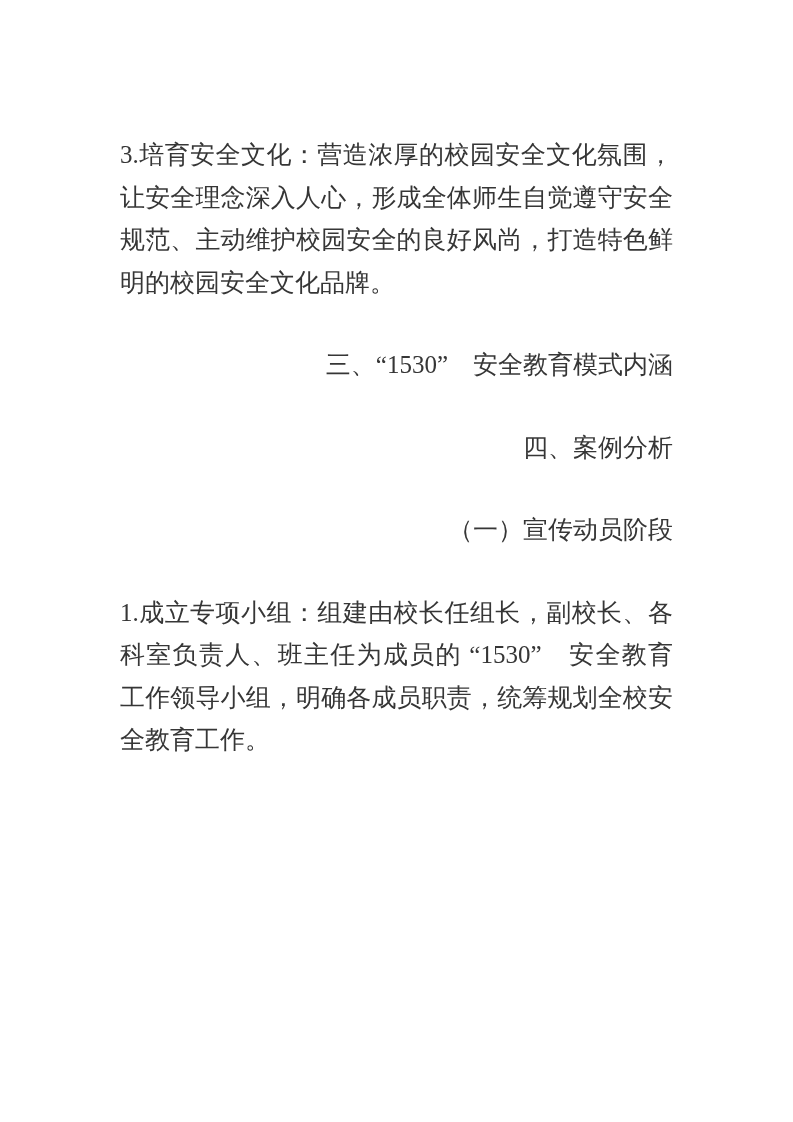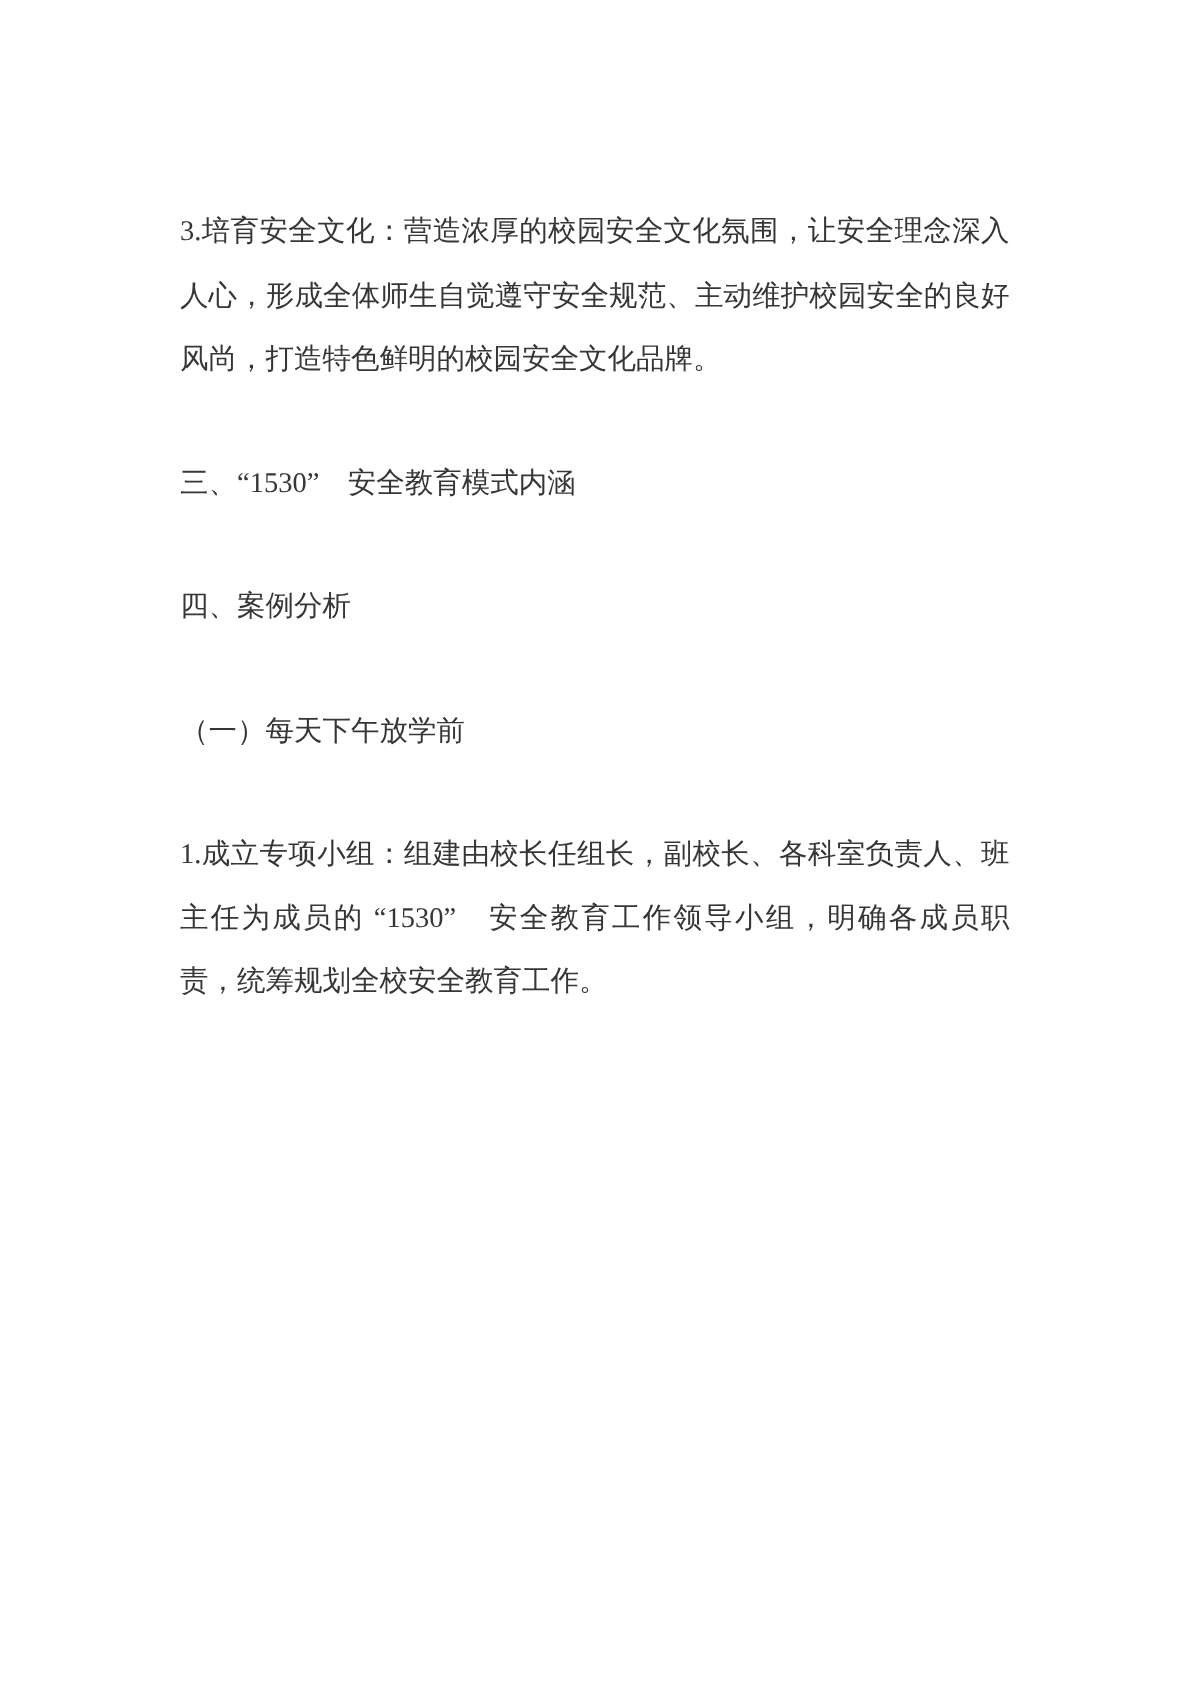--- a/index.html
+++ b/index.html
@@ -17,37 +17,38 @@
   }
   .doc-content {
     position: absolute;
     left: 120px;
     top: 134px;
     width: 553px;
     color: #363636;
   }
   .doc-block {
     margin: 0 0 40px 0;
-    font-size: 19px;
+    font-size: 25px;
     line-height: 42.5px;
     text-align: justify;
     word-break: break-all;
     white-space: pre-wrap;
   }
   .doc-block.heading {
-    text-align: left;
+    text-align: right;
+    margin-left: 19px;
   }
   .doc-block:last-child {
     margin-bottom: 0;
   }
 </style>
 </head>
 <body>
 
 <div class="page">
   <div class="doc-content">
     <p class="doc-block paragraph">3.培育安全文化：营造浓厚的校园安全文化氛围，让安全理念深入人心，形成全体师生自觉遵守安全规范、主动维护校园安全的良好风尚，打造特色鲜明的校园安全文化品牌。</p>
     <p class="doc-block heading">三、“1530”　安全教育模式内涵</p>
     <p class="doc-block heading">四、案例分析</p>
-    <p class="doc-block heading">（一）每天下午放学前</p>
+    <p class="doc-block heading">（一）宣传动员阶段</p>
     <p class="doc-block paragraph">1.成立专项小组：组建由校长任组长，副校长、各科室负责人、班主任为成员的 “1530”　安全教育工作领导小组，明确各成员职责，统筹规划全校安全教育工作。</p>
   </div>
 </div>
 
 </body></html>

